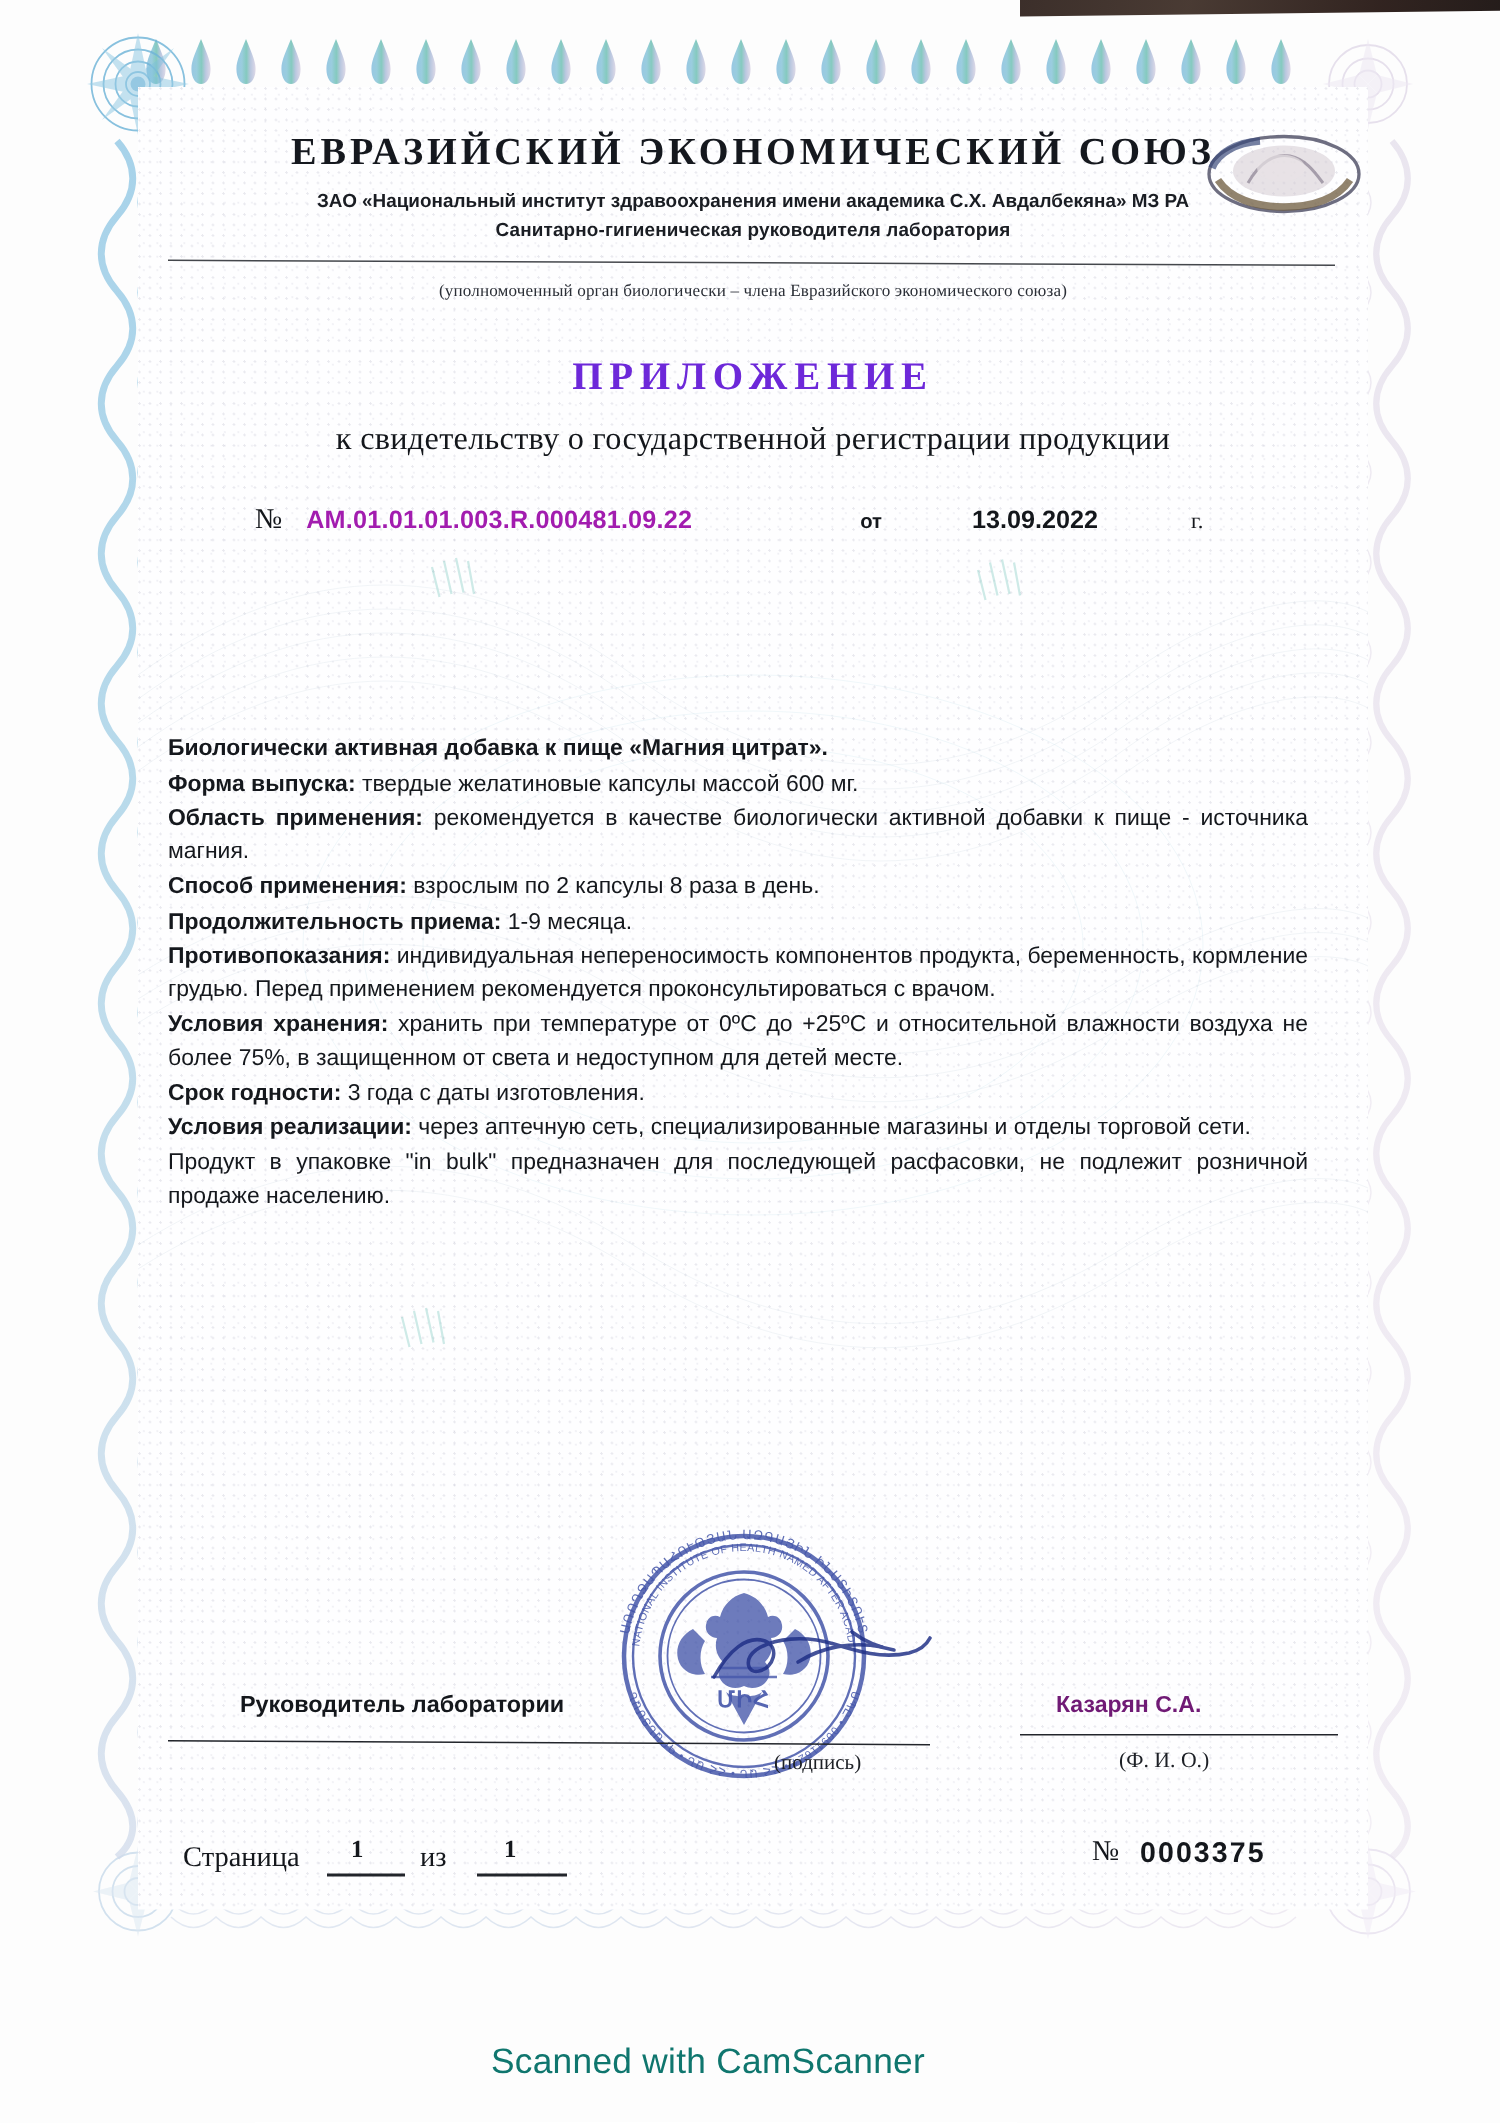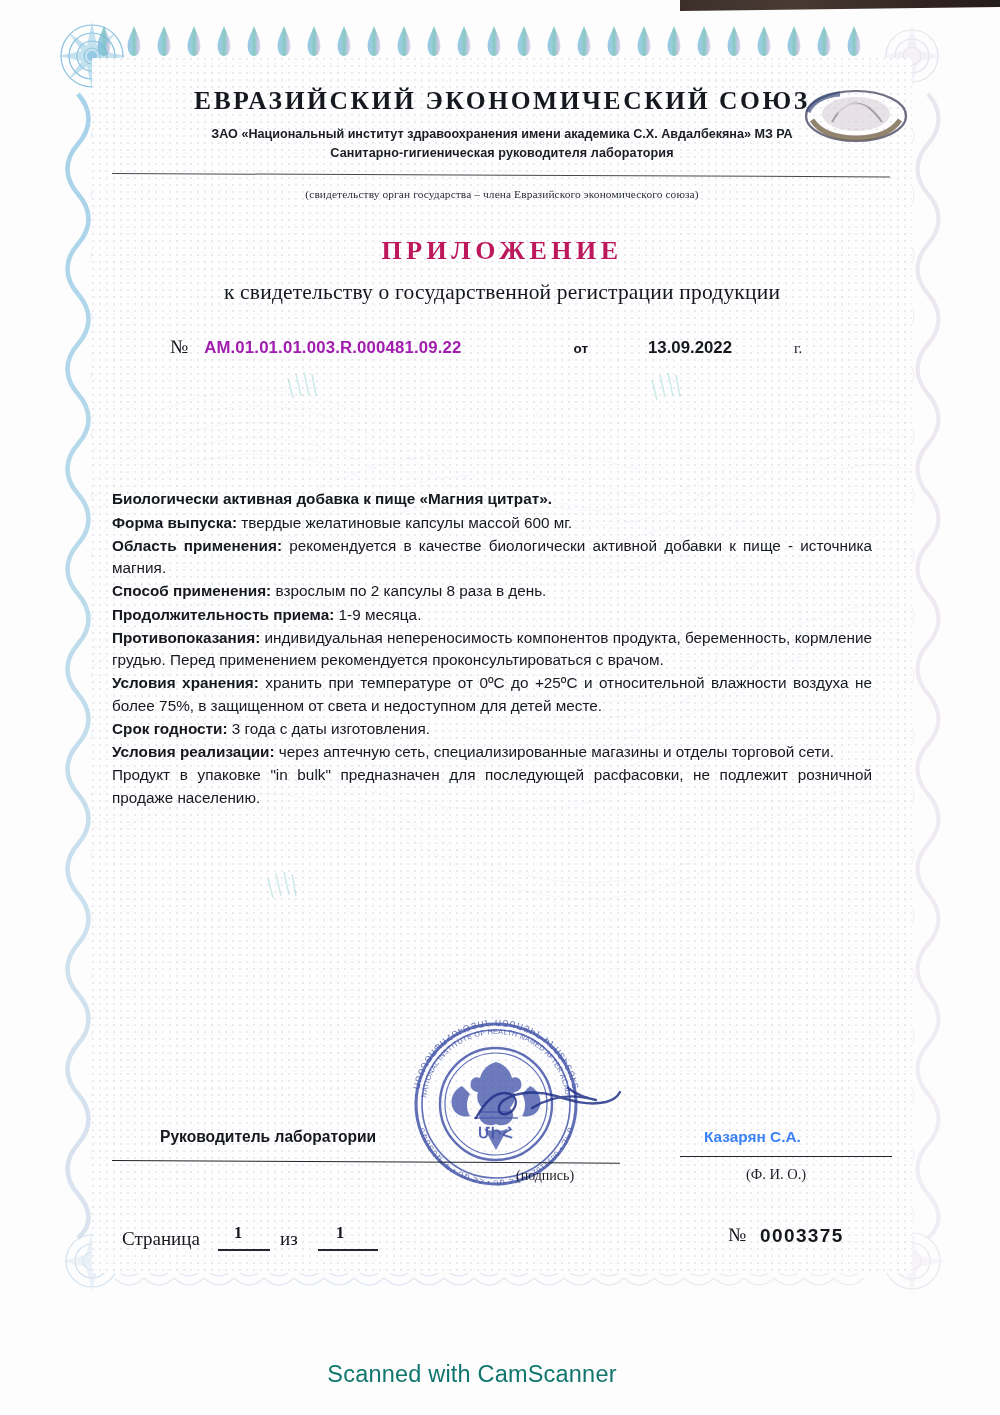--- a/index.html
+++ b/index.html
@@ -122,21 +122,21 @@
     letter-spacing: .1px;
   }
 
   
   .doc-title {
     font-family: "Liberation Serif", serif;
     font-size: 26px;
     font-weight: 700;
     letter-spacing: 4.5px;
     text-align: center;
-    color: #be185d;
+    color: #6d28d9;
     margin: 36px 0 0 0;
   }
   .doc-subtitle {
     font-family: "Liberation Serif", serif;
     font-size: 21.5px;
     text-align: center;
     color: #13161b;
     margin: 14px 0 0 0;
     letter-spacing: .2px;
   }
@@ -213,21 +213,21 @@
     font-size: 15.6px;
     font-weight: 700;
     color: #14171c;
     white-space: nowrap;
   }
   .sig-name {
     position: absolute;
     left: 592px; top: 10px;
     font-size: 15.4px;
     font-weight: 700;
-    color: #3b82f6;
+    color: #701a75;
     white-space: nowrap;
   }
   .sig-line-left {
     position: absolute;
     left: 0px; top: 42px;
     width: 508px;
     border-top: 1.5px solid #22252b;
     transform: rotate(0.3deg);
     transform-origin: left center;
   }
@@ -643,21 +643,21 @@
         <ellipse cx="52" cy="24" rx="16" ry="9" fill="#e8e2e6" opacity="0.7"></ellipse>
       </svg>
     </div>
 
     <h1 class="eaeu-title">ЕВРАЗИЙСКИЙ ЭКОНОМИЧЕСКИЙ СОЮЗ</h1>
     <p class="org-line">ЗАО «Национальный институт здравоохранения имени академика С.Х. Авдалбекяна» МЗ РА</p>
     <p class="org-line org-line-2">Санитарно-гигиеническая руководителя лаборатория</p>
 
     <div class="header-rule"></div>
 
-    <p class="auth-note">(свидетельству орган государства – члена Евразийского экономического союза)</p>
+    <p class="auth-note">(уполномоченный орган биологически – члена Евразийского экономического союза)</p>
 
     <h2 class="doc-title">ПРИЛОЖЕНИЕ</h2>
     <p class="doc-subtitle">к свидетельству о государственной регистрации продукции</p>
 
     <div class="reg-row">
       <span class="reg-no-sign">№</span>
       <span class="reg-number">AM.01.01.01.003.R.000481.09.22</span>
       <span class="reg-ot">от</span>
       <span class="reg-date">13.09.2022</span>
       <span class="reg-year-suffix">г.</span>

